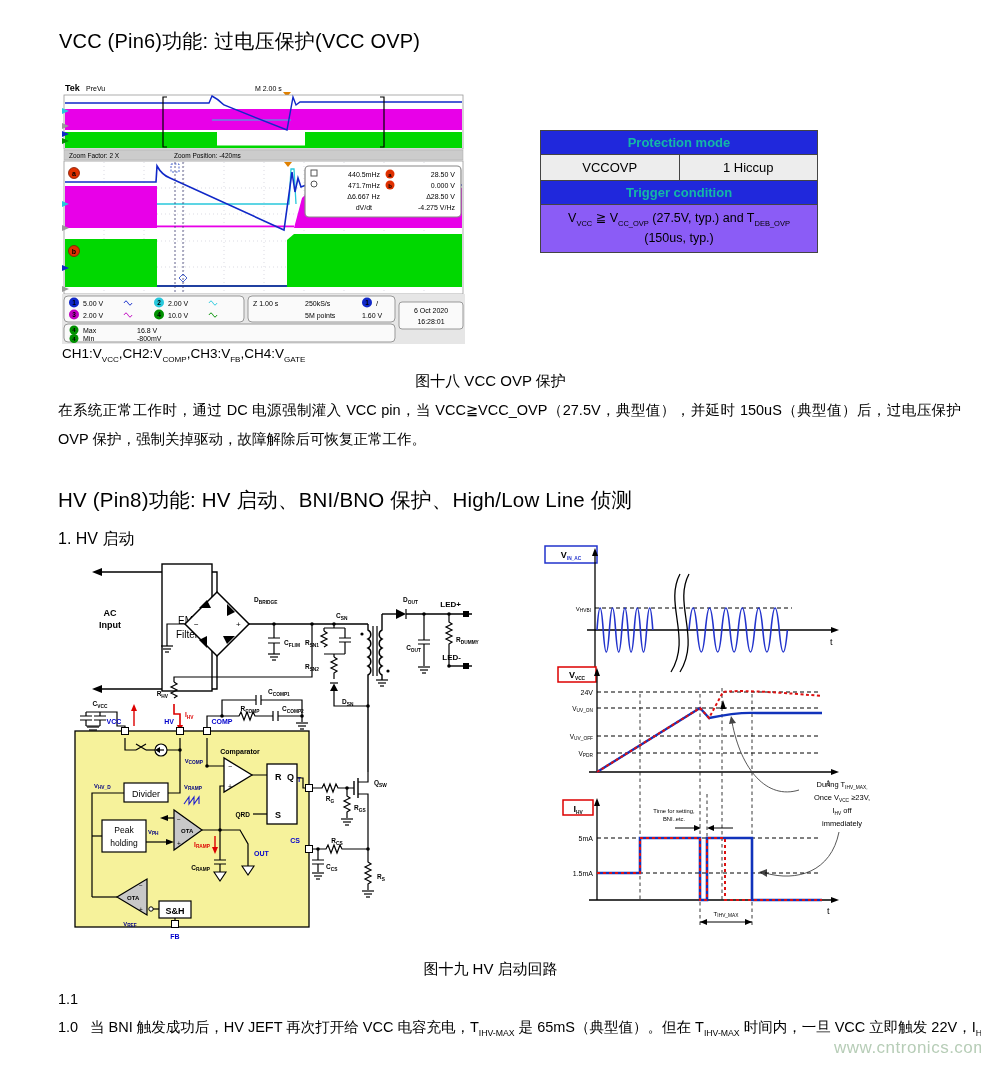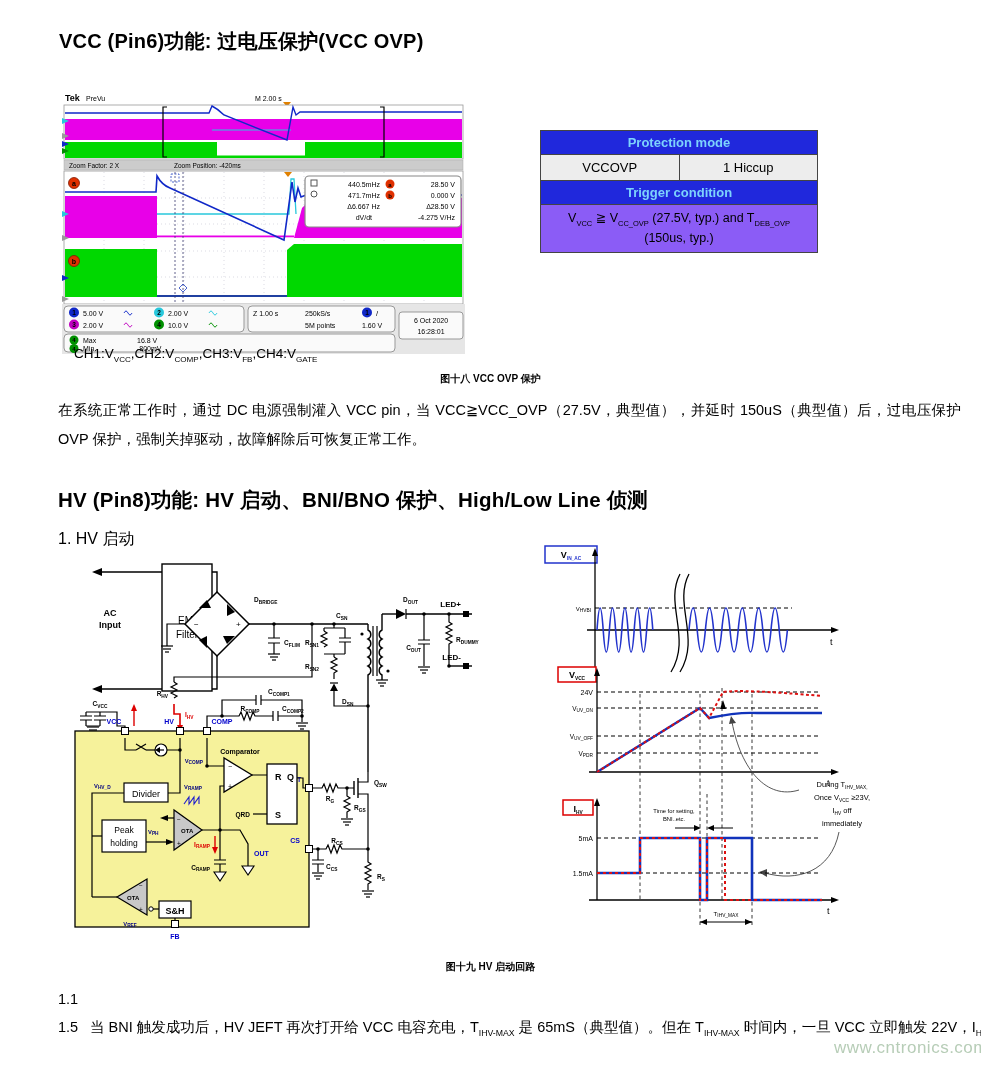--- a/index.html
+++ b/index.html
@@ -1,26 +1,26 @@
 <!DOCTYPE html>
 <html><head>
 <meta charset="utf-8">
 <style>
   html,body{margin:0;padding:0;background:#fff;}
   .page{position:relative;width:981px;height:1068px;background:#fff;overflow:hidden;
         font-family:"Liberation Sans",sans-serif;color:#000;}
   .abs{position:absolute;}
-  h1.sec{font-size:20px;font-weight:bold;margin:0;letter-spacing:0.2px;}
+  h1.sec{font-size:20px;font-weight:normal;margin:0;letter-spacing:0.2px;}
   .subhead{font-size:16px;font-weight:normal;}
-  .caption{font-size:10px;font-weight:bold;text-align:center;width:981px;}
+  .caption{font-size:15px;font-weight:normal;text-align:center;width:981px;}
   .body-text{font-size:14.5px;line-height:2.0;text-align:justify;}
   sub{font-size:0.6em;}
   
   .ptable{width:276px;border:1px solid #444;font-size:13px;}
-  .ptable .hdr{background:#2028dc;color:#7dd3fc;font-weight:bold;text-align:center;
+  .ptable .hdr{background:#2028dc;color:#14b8a6;font-weight:bold;text-align:center;
                padding:4px 0;border-bottom:1px solid #444;}
   .ptable .row{display:flex;background:#ededed;border-bottom:1px solid #444;}
   .ptable .cell{flex:1;text-align:center;padding:5px 16px;}
   .ptable .cell.l{border-right:1px solid #444;}
   .ptable .trig{background:#8b5cf6;text-align:center;padding:4px 2px;font-size:12.5px;line-height:1.5;}
   
   .li{font-size:14.5px;line-height:1.95;position:relative;padding-left:32px;}
   .li .no{position:absolute;left:0;top:0;}
   .watermark{font-size:17px;color:#b7cdb7;letter-spacing:0.5px;margin-left:41px;}
   svg{font-family:"Liberation Sans",sans-serif;}
@@ -36,21 +36,21 @@
   .dash{stroke:#000;stroke-width:1;stroke-dasharray:4,3;fill:none;}
   .vdash{stroke:#222;stroke-width:0.9;stroke-dasharray:3.5,3;fill:none;}
 </style>
 </head>
 <body>
 
 <div class="page">
 
   <h1 class="sec abs" style="left:59px;top:28px;">VCC (Pin6)功能: 过电压保护(VCC OVP)</h1>
 
-  <div class="abs" style="left:62px;top:92px;">
+  <div class="abs" style="left:62px;top:82px;">
     <svg width="403" height="262" viewBox="0 0 403 262">
       <rect x="0" y="0" width="403" height="262" fill="#ffffff"></rect>
 
       <text x="3" y="9" font-size="9" font-weight="bold">Tek</text>
       <text x="24" y="9" font-size="7" fill="#888">PreVu</text>
       <text x="193" y="8.5" font-size="7">M 2.00 s</text>
       <polygon points="221,10 229,10 225,15" fill="#e08000"></polygon>
 
       <g>
         <rect x="2" y="13" width="399" height="54" fill="#fff" stroke="#999" stroke-width="0.8"></rect>
@@ -184,21 +184,21 @@
       <div class="cell l">VCCOVP</div>
       <div class="cell">1 Hiccup</div>
     </div>
     <div class="hdr">Trigger condition</div>
     <div class="trig">
       <span>V</span><sub>VCC</sub><span> ≧ V</span><sub>CC_OVP</sub><span> (27.5V, typ.) and T</span><sub>DEB_OVP</sub>
       <br><span>(150us, typ.)</span>
     </div>
   </div>
 
-  <div class="abs" style="left:74px;top:346px;font-size:13.5px;">
+  <div class="abs" style="left:62px;top:346px;font-size:13.5px;">
     <span>CH1:V</span><sub>VCC</sub><span>,CH2:V</span><sub>COMP</sub><span>,CH3:V</span><sub>FB</sub><span>,CH4:V</span><sub>GATE</sub>
   </div>
 
   <div class="caption abs" style="left:0;top:372px;">图十八  VCC OVP 保护</div>
 
   <div class="body-text abs" style="left:58px;top:396px;width:903px;">在系统正常工作时，通过 DC 电源强制灌入 VCC pin，当 VCC≧VCC_OVP（27.5V，典型值），并延时 150uS（典型值）后，过电压保护 OVP 保护，强制关掉驱动，故障解除后可恢复正常工作。</div>
 
   <h1 class="sec abs" style="left:58px;top:486px;font-size:20.5px;">HV (Pin8)功能: HV 启动、BNI/BNO 保护、High/Low Line 侦测</h1>
   <div class="subhead abs" style="left:58px;top:529px;">1.  HV 启动</div>
 
@@ -518,19 +518,19 @@
       </g>
     </svg>
   </div>
 
   <div class="caption abs" style="left:0;top:960px;">图十九  HV 启动回路</div>
 
   <div class="li abs" style="left:58px;top:985px;width:905px;">
     <span class="no">1.1</span>
   </div>
   <div class="li abs" style="left:58px;top:1013px;width:905px;">
-    <span class="no">1.5</span>
+    <span class="no">1.0</span>
     <span><span>当 BNI 触发成功后，HV JEFT 再次打开给 VCC 电容充电，T</span><sub>IHV-MAX</sub><span> 是 65mS（典型值）。但在 T</span><sub>IHV-MAX</sub><span> 时间内，一旦 VCC 立即触发 22V，I</span><sub>HV</sub></span>
   </div>
 
   <div class="watermark abs" style="left:793px;top:1038px;">www.cntronics.com</div>
 
 </div>
 
 </body></html>

